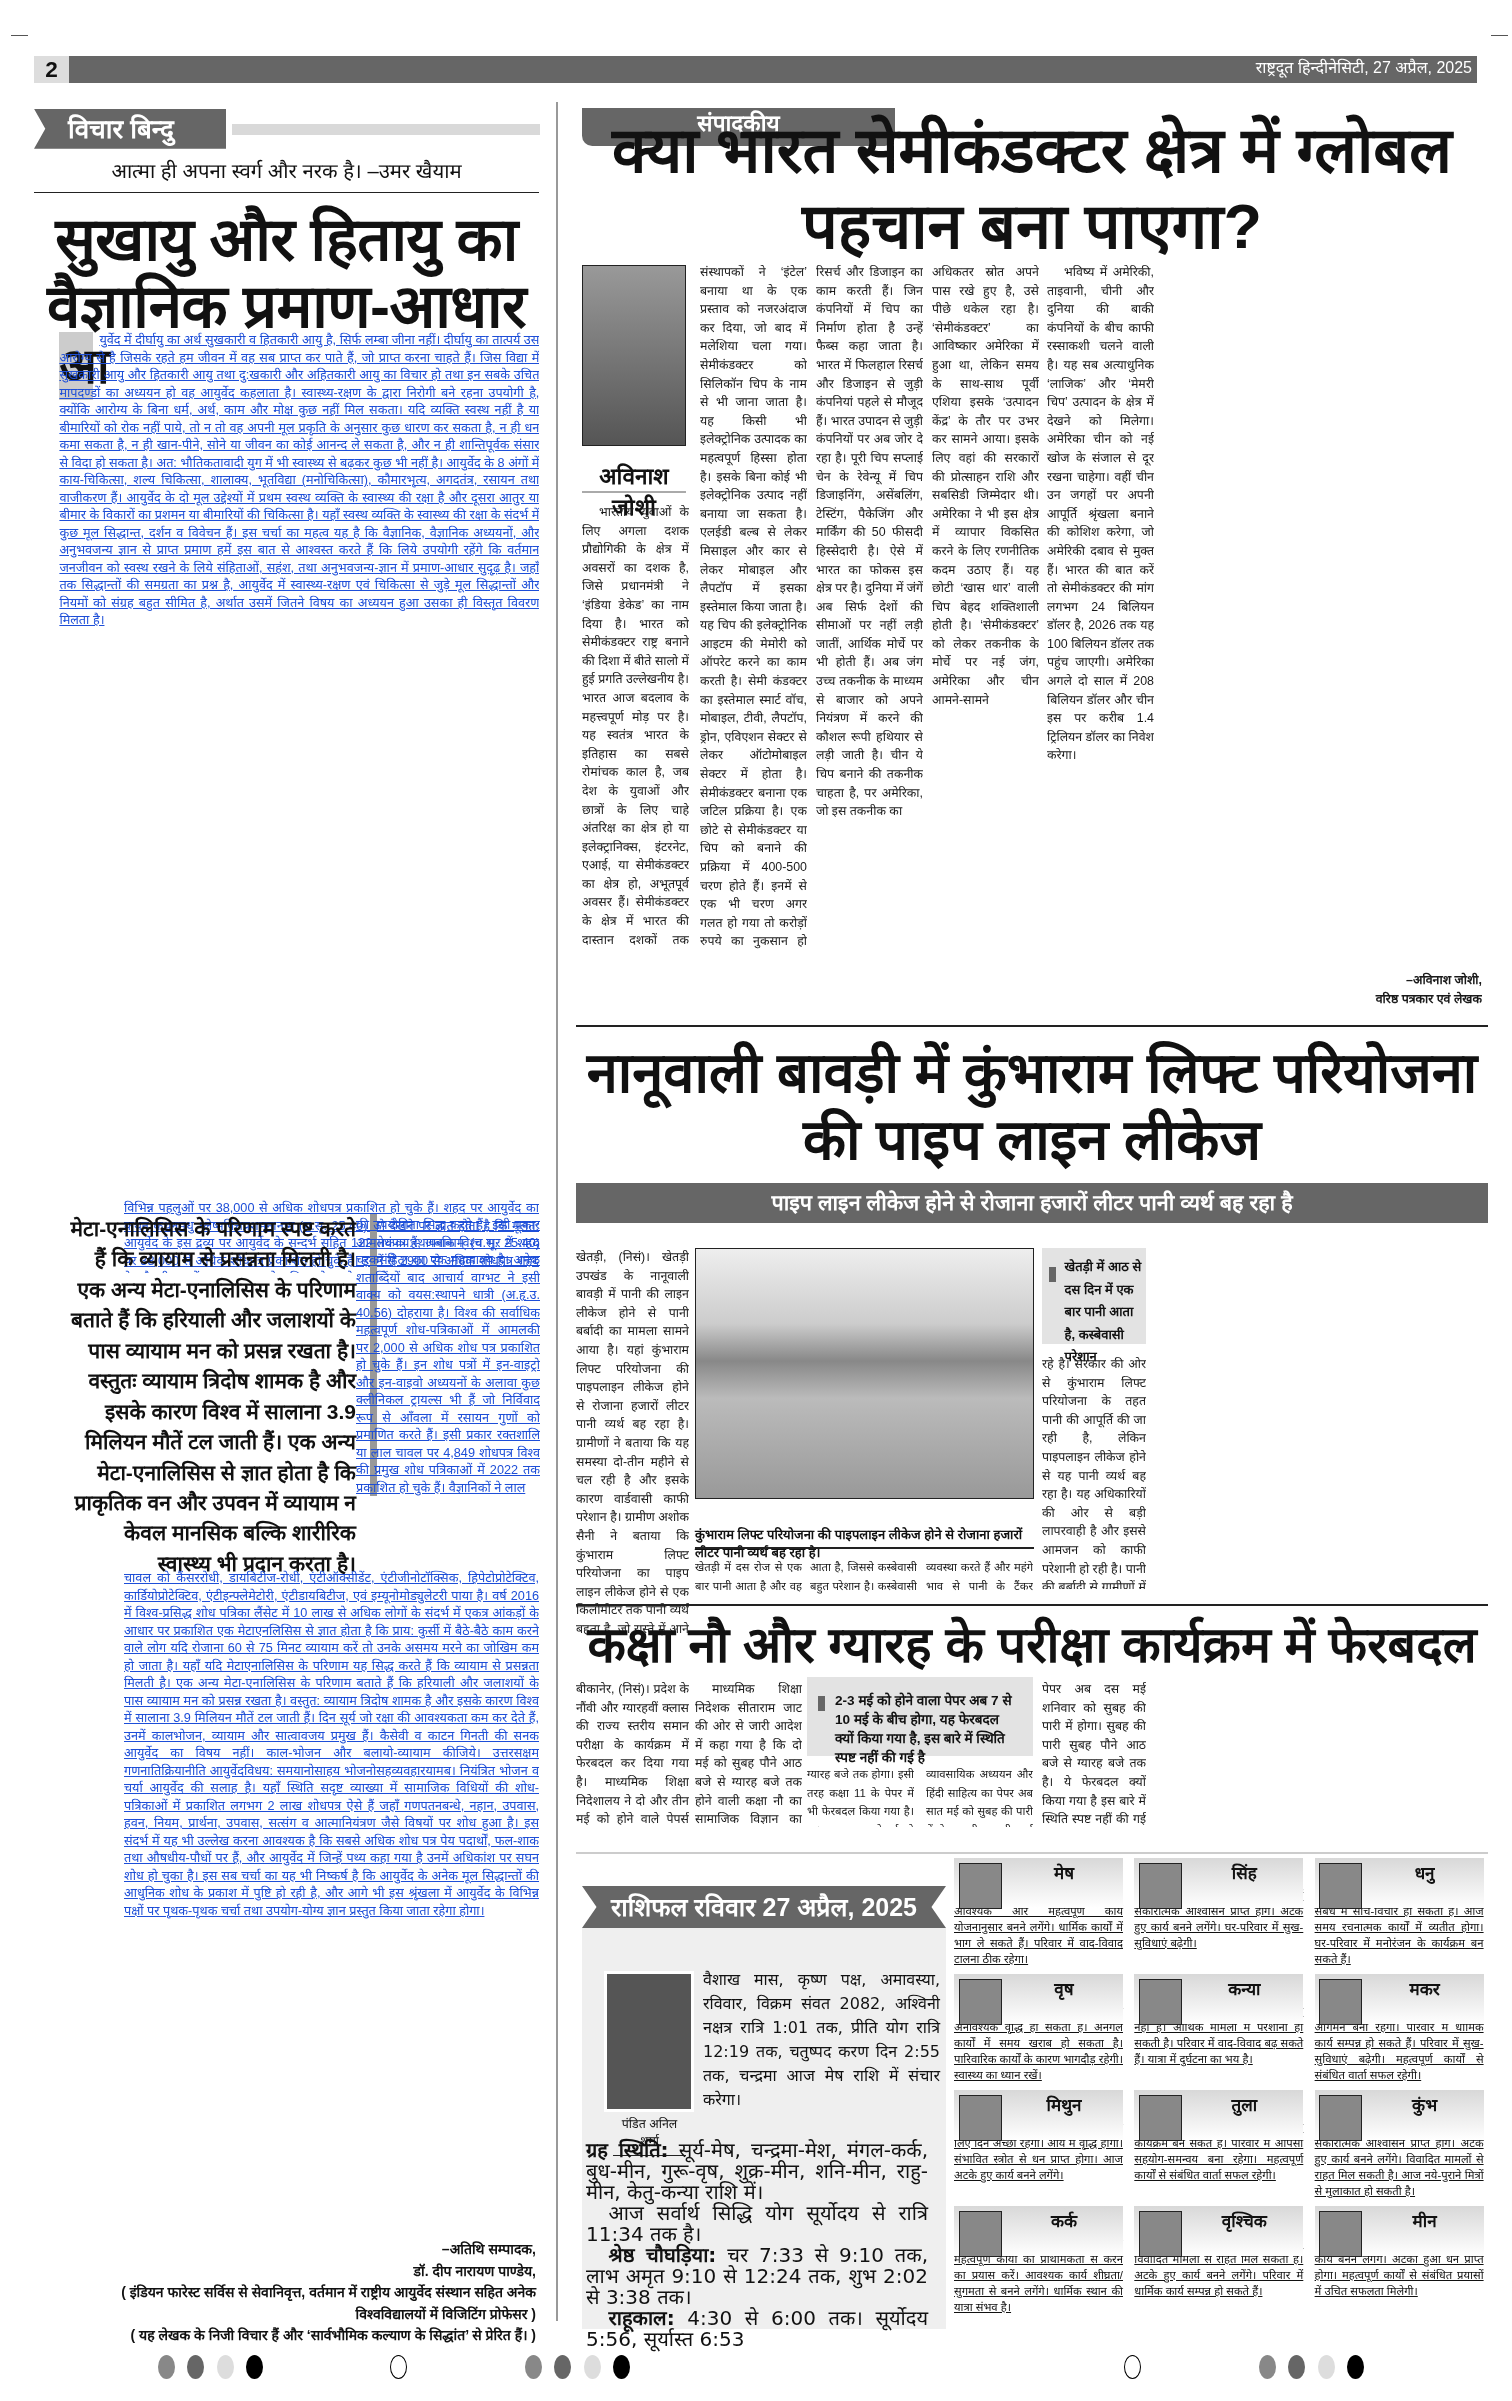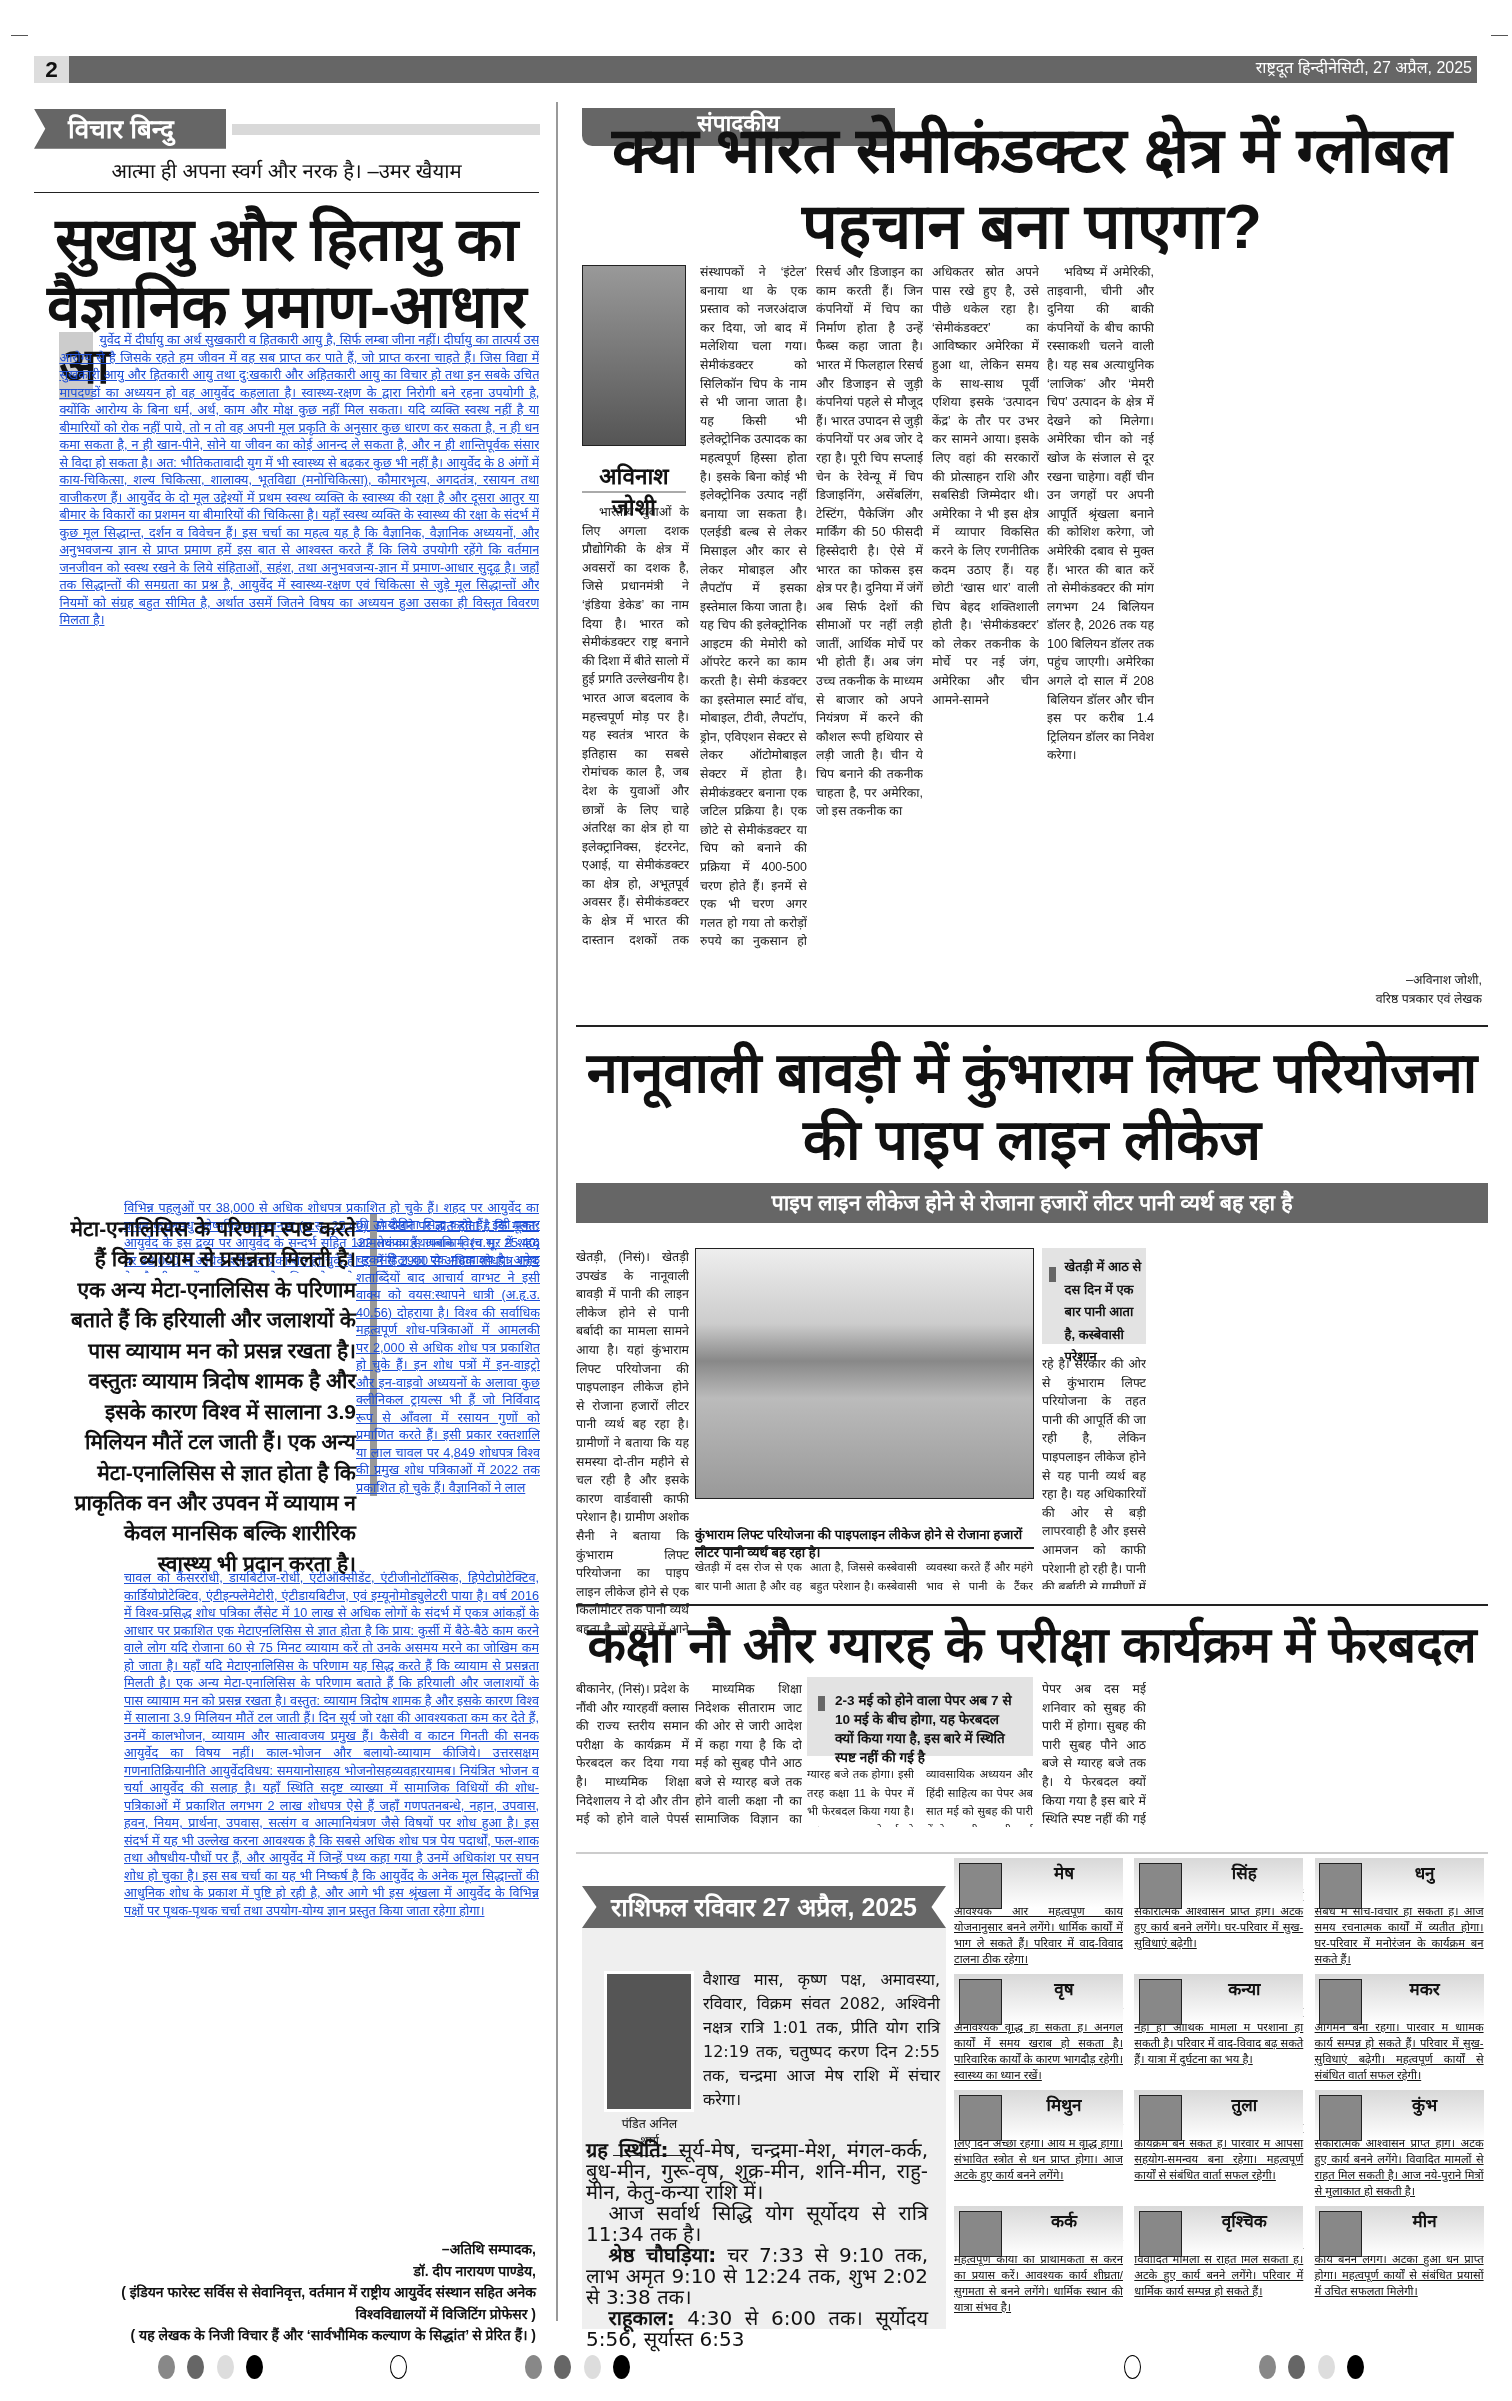--- a/index.html
+++ b/index.html
@@ -82,21 +82,21 @@
 
 <div class="mainhead">क्या भारत सेमीकंडक्टर क्षेत्र में ग्लोबल पहचान बना पाएगा?</div>
 <div class="photo" style="left:582px;top:265px;width:104px;height:181px;background:linear-gradient(#999,#555)"></div>
 <div class="author-name">अविनाश जोशी</div>
 <div class="hline" style="left:582px;top:491px;width:104px;background:#aaa"></div>
 <div class="rbody" style="left:582px;top:503px;width:107px;height:446px;text-indent:17px">भारतीय युवाओं के लिए अगला दशक प्रौद्योगिकी के क्षेत्र में अवसरों का दशक है, जिसे प्रधानमंत्री ने ‘इंडिया डेकेड’ का नाम दिया है। भारत को सेमीकंडक्टर राष्ट्र बनाने की दिशा में बीते सालो में हुई प्रगति उल्लेखनीय है। भारत आज बदलाव के महत्त्वपूर्ण मोड़ पर है। यह स्वतंत्र भारत के इतिहास का सबसे रोमांचक काल है, जब देश के युवाओं और छात्रों के लिए चाहे अंतरिक्ष का क्षेत्र हो या इलेक्ट्रानिक्स, इंटरनेट, एआई, या सेमीकंडक्टर का क्षेत्र हो, अभूतपूर्व अवसर हैं। सेमीकंडक्टर के क्षेत्र में भारत की दास्तान दशकों तक निराशाजनक रही। मसलन, 1960 के दशक में, भारत ने सेमीकंडक्टर पैकेजिंग इकाई स्थापित करने के लिए ‘फेयरचाइल्ड सेमीकंडक्टर्स’ जिनके</div>
 <div class="rbody" style="left:700px;top:263px;width:107px;height:689px">संस्थापकों ने ‘इंटेल’ बनाया था के एक प्रस्ताव को नजरअंदाज कर दिया, जो बाद में मलेशिया चला गया। सेमीकंडक्टर को सिलिकॉन चिप के नाम से भी जाना जाता है। यह किसी भी इलेक्ट्रोनिक उत्पादक का महत्वपूर्ण हिस्सा होता है। इसके बिना कोई भी इलेक्ट्रोनिक उत्पाद नहीं बनाया जा सकता है। एलईडी बल्ब से लेकर मिसाइल और कार से लेकर मोबाइल और लैपटॉप में इसका इस्तेमाल किया जाता है। यह चिप की इलेक्ट्रोनिक आइटम की मेमोरी को ऑपरेट करने का काम करती है। सेमी कंडक्टर का इस्तेमाल स्मार्ट वॉच, मोबाइल, टीवी, लैपटॉप, ड्रोन, एविएशन सेक्टर से लेकर ऑटोमोबाइल सेक्टर में होता है। सेमीकंडक्टर बनाना एक जटिल प्रक्रिया है। एक छोटे से सेमीकंडक्टर या चिप को बनाने की प्रक्रिया में 400-500 चरण होते हैं। इनमें से एक भी चरण अगर गलत हो गया तो करोड़ों रुपये का नुकसान हो सकता है। चिप निर्माण सेक्टर में तीन तरह की कंपनियां होती हैं। इनमें से कुछ कंपनियां चिप तैयार करती हैं। कुछ चिप बनाने के लिए जरूरी मशीन और सामान मुहैया कराती हैं और कुछ कंपनियां</div>
 <div class="rbody" style="left:816px;top:263px;width:107px;height:689px">रिसर्च और डिजाइन का काम करती हैं। जिन कंपनियों में चिप का निर्माण होता है उन्हें फैब्स कहा जाता है। भारत में फिलहाल रिसर्च और डिजाइन से जुड़ी कंपनियां पहले से मौजूद हैं। भारत उपादन से जुड़ी कंपनियों पर अब जोर दे रहा है। पूरी चिप सप्लाई चेन के रेवेन्यू में चिप डिजाइनिंग, असेंबलिंग, टेस्टिंग, पैकेजिंग और मार्किंग की 50 फीसदी हिस्सेदारी है। ऐसे में भारत का फोकस इस क्षेत्र पर है। दुनिया में जंगें अब सिर्फ देशों की सीमाओं पर नहीं लड़ी जातीं, आर्थिक मोर्चे पर भी होती हैं। अब जंग उच्च तकनीक के माध्यम से बाजार को अपने नियंत्रण में करने की कौशल रूपी हथियार से लड़ी जाती है। चीन ये चिप बनाने की तकनीक चाहता है, पर अमेरिका, जो इस तकनीक का</div>
 <div class="rbody" style="left:932px;top:263px;width:107px;height:689px">अधिकतर स्रोत अपने पास रखे हुए है, उसे पीछे धकेल रहा है। ‘सेमीकंडक्टर’ का आविष्कार अमेरिका में हुआ था, लेकिन समय के साथ-साथ पूर्वी एशिया इसके ‘उत्पादन केंद्र’ के तौर पर उभर कर सामने आया। इसके लिए वहां की सरकारों की प्रोत्साहन राशि और सबसिडी जिम्मेदार थी। अमेरिका ने भी इस क्षेत्र में व्यापार विकसित करने के लिए रणनीतिक कदम उठाए हैं। यह छोटी ‘खास धार’ वाली चिप बेहद शक्तिशाली होती है। ‘सेमीकंडक्टर’ को लेकर तकनीक के मोर्चे पर नई जंग, अमेरिका और चीन आमने-सामने</div>
 <div class="rbody" style="left:1047px;top:263px;width:107px;height:638px;text-indent:17px">भविष्य में अमेरिकी, ताइवानी, चीनी और दुनिया की बाकी कंपनियों के बीच काफी रस्साकशी चलने वाली है। यह सब अत्याधुनिक ‘लाजिक’ और ‘मेमरी चिप’ उत्पादन के क्षेत्र में देखने को मिलेगा। अमेरिका चीन को नई खोज के संजाल से दूर रखना चाहेगा। वहीं चीन उन जगहों पर अपनी आपूर्ति श्रृंखला बनाने की कोशिश करेगा, जो अमेरिकी दबाव से मुक्त हैं। भारत की बात करें तो सेमीकंडक्टर की मांग लगभग 24 बिलियन डॉलर है, 2026 तक यह 100 बिलियन डॉलर तक पहुंच जाएगी। अमेरिका अगले दो साल में 208 बिलियन डॉलर और चीन इस पर करीब 1.4 ट्रिलियन डॉलर का निवेश करेगा।</div>
-<div class="rbody" style="left:1047px;top:971px;width:435px;text-align:right;font-weight:normal">
+<div class="rbody" style="left:1047px;top:971px;width:435px;text-align:right;font-weight:bold">
   <div>–अविनाश जोशी,</div>
   <div>वरिष्ठ पत्रकार एवं लेखक</div>
 </div>
 
 <div class="hline" style="left:576px;top:1025px;width:912px"></div>
 
 <div class="head2" style="top:1039px">नानूवाली बावड़ी में कुंभाराम लिफ्ट परियोजना की पाइप लाइन लीकेज</div>
 <div class="banner">पाइप लाइन लीकेज होने से रोजाना हजारों लीटर पानी व्यर्थ बह रहा है</div>
 <div class="rbody" style="left:576px;top:1248px;width:113px;height:390px">खेतड़ी, (निसं)। खेतड़ी उपखंड के नानूवाली बावड़ी में पानी की लाइन लीकेज होने से पानी बर्बादी का मामला सामने आया है। यहां कुंभाराम लिफ्ट परियोजना की पाइपलाइन लीकेज होने से रोजाना हजारों लीटर पानी व्यर्थ बह रहा है। ग्रामीणों ने बताया कि यह समस्या दो-तीन महीने से चल रही है और इसके कारण वार्डवासी काफी परेशान है। ग्रामीण अशोक सैनी ने बताया कि कुंभाराम लिफ्ट परियोजना का पाइप लाइन लीकेज होने से एक किलोमीटर तक पानी व्यर्थ बहता है, जो रास्ते में आने से आमजन को भी काफी परेशानी होती है। खेतड़ी में पानी की कमी और बढ़ गई है। एक तरफ जहां हजारों लीटर पानी व्यर्थ बह रहा है, वहीं खेतड़ी में आठ से दस दिनों में एक बार पानी आता है। ग्रामीण चंदगीराम सैनी ने बताया कि</div>
 <div class="photo" style="left:695px;top:1248px;width:339px;height:251px;background:linear-gradient(#eee 0%,#ccc 30%,#888 45%,#bbb 60%,#999 100%)"></div>

